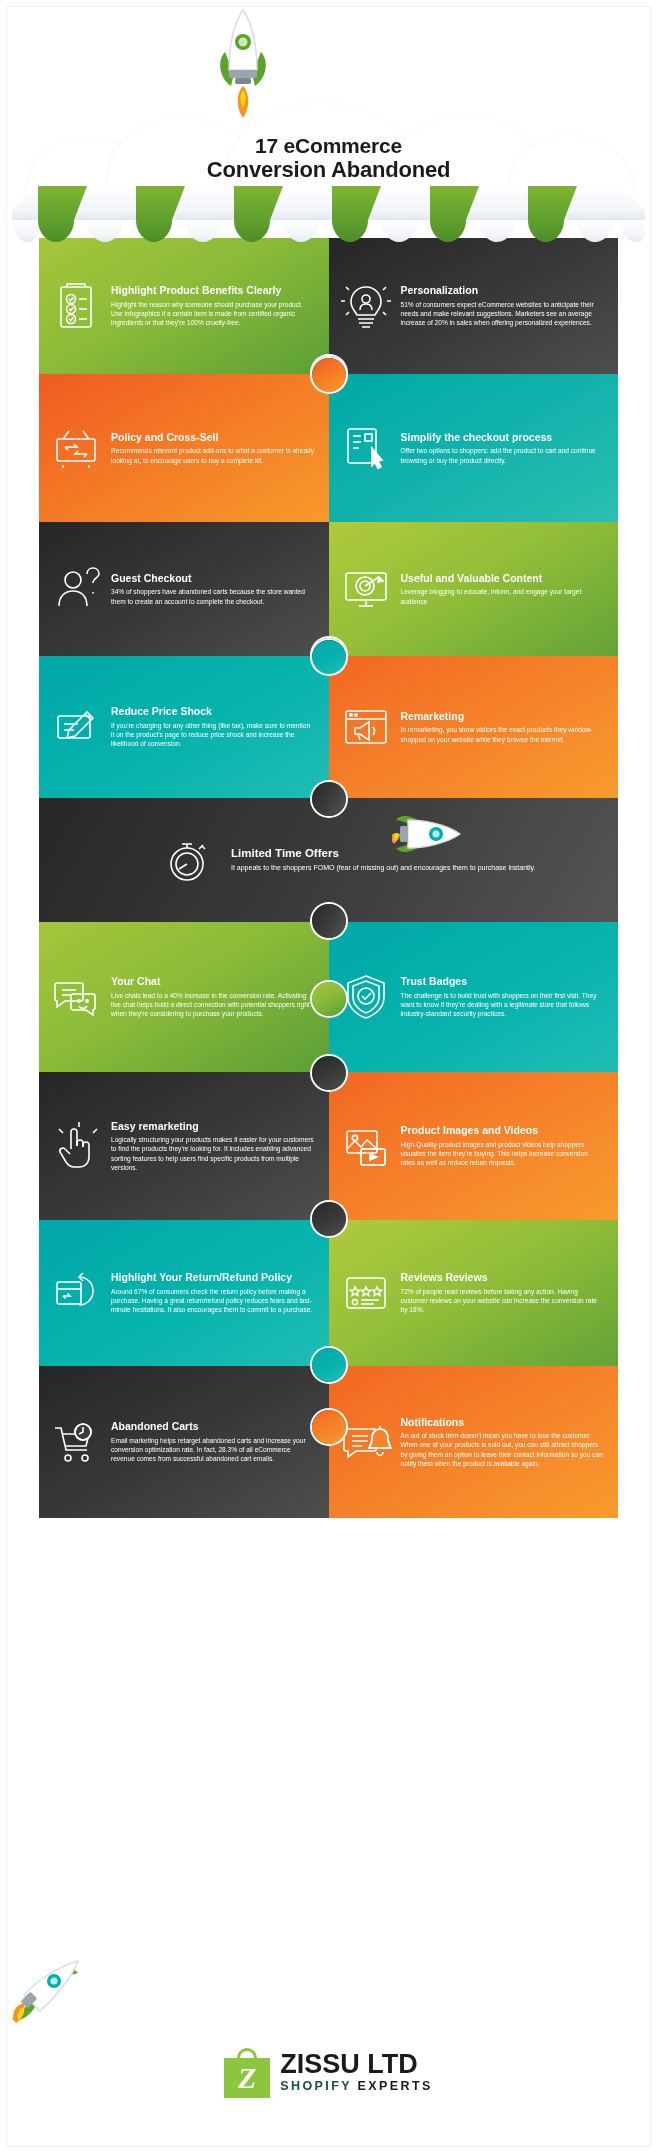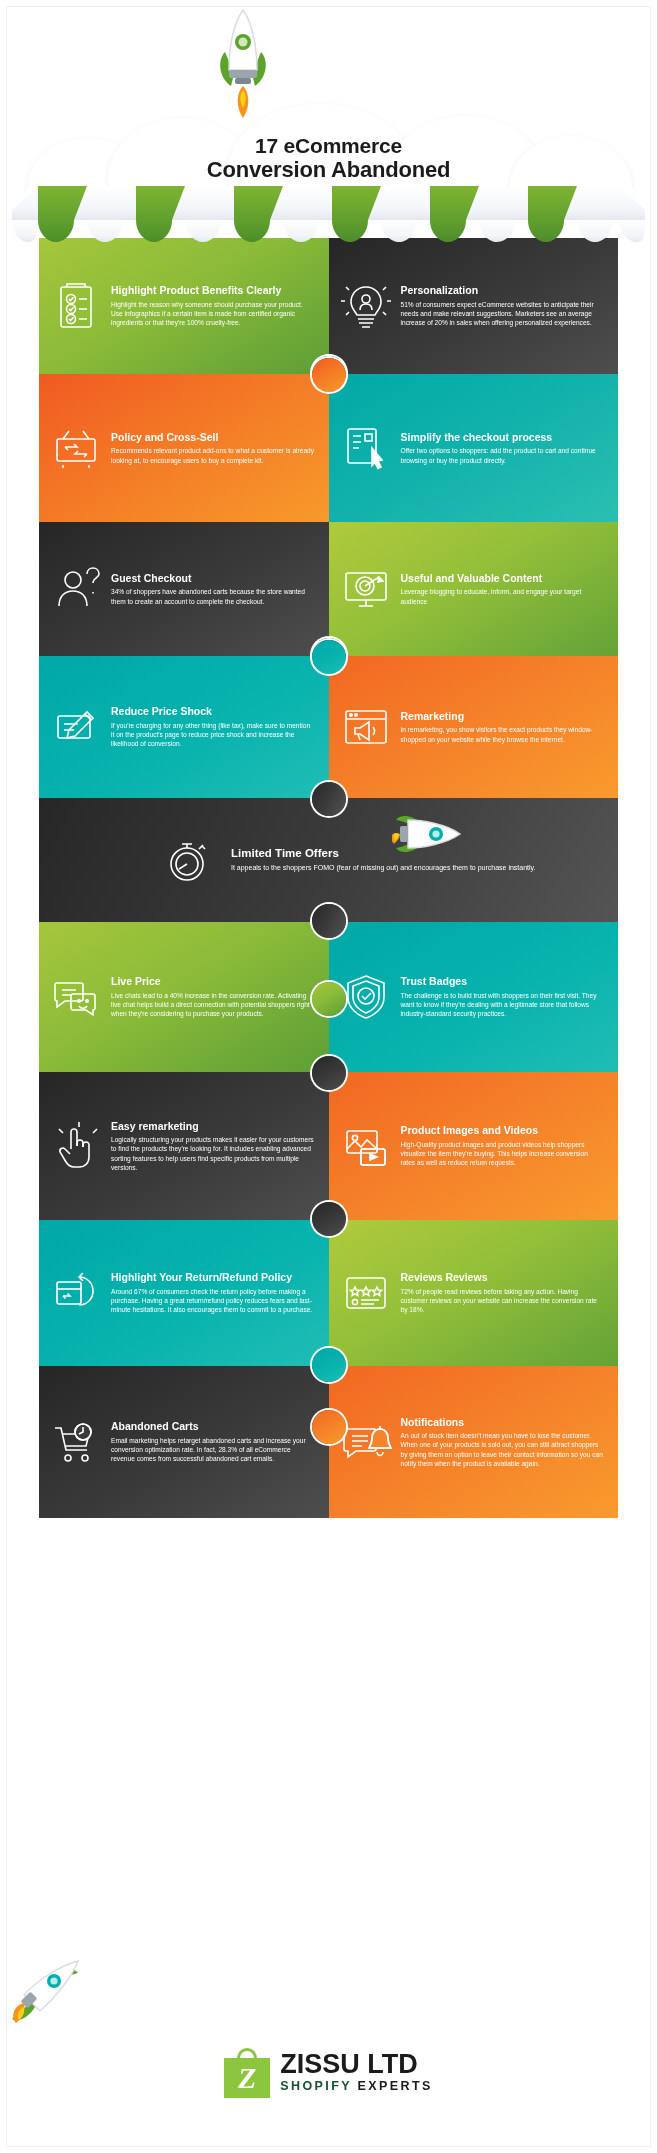--- a/index.html
+++ b/index.html
@@ -478,21 +478,21 @@
             <svg viewBox="0 0 54 54" fill="none" stroke="#fff" stroke-width="1.6">
               <path d="M8 13 h24 a2 2 0 0 1 2 2 v14 a2 2 0 0 1 -2 2 h-16 l-8 6 v-6 a2 2 0 0 1 -2 -2 v-14 a2 2 0 0 1 2 -2 Z"></path>
               <path d="M13 20 h14 M13 25 h9"></path>
               <path d="M24 24 h20 a2 2 0 0 1 2 2 v12 a2 2 0 0 1 -2 2 v5 l-7 -5 h-13 a2 2 0 0 1 -2 -2 v-12 a2 2 0 0 1 2 -2 Z"></path>
               <circle cx="30" cy="31" r="1.2" fill="#fff"></circle>
                 <circle cx="38" cy="31" r="1.2" fill="#fff"></circle>
               <path d="M30 36 c2 3 6 3 8 0"></path>
             </svg>
           </div>
           <div class="tile-text">
-            <div class="tile-title">Live Price</div>
+            <div class="tile-title">Your Chat</div>
             <div class="tile-body">Live chats lead to a 40% increase in the conversion rate. Activating live chat helps build a direct connection with potential shoppers right when they're considering to purchase your products.</div>
           </div>
         </div>
       </div>
       <div class="tile c-teal2">
         <div class="tile-inner">
           <div class="tile-icon">
             <svg viewBox="0 0 54 54" fill="none" stroke="#fff" stroke-width="1.6">
               <path d="M27 6 L45 13 v14 c0 11 -9 18 -18 21 C18 45 9 38 9 27 V13 Z"></path>
               <path d="M27 11 L40 16 v11 c0 8 -7 14 -13 16 C21 41 14 35 14 27 V16 Z"></path>

